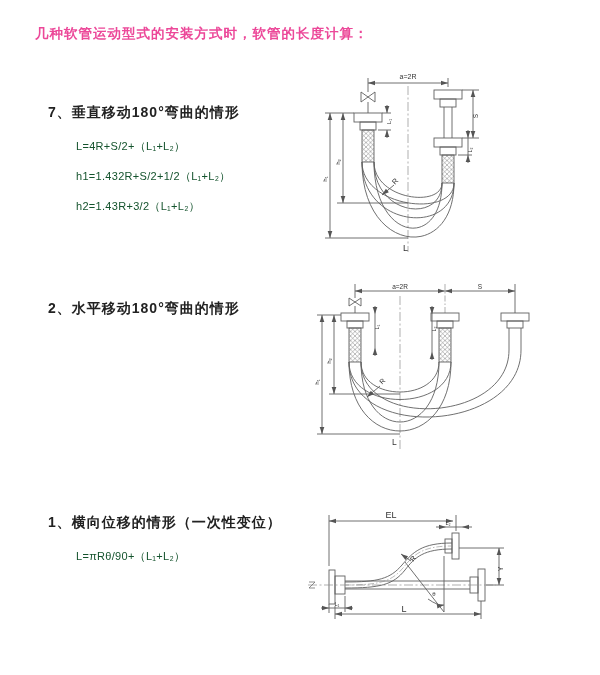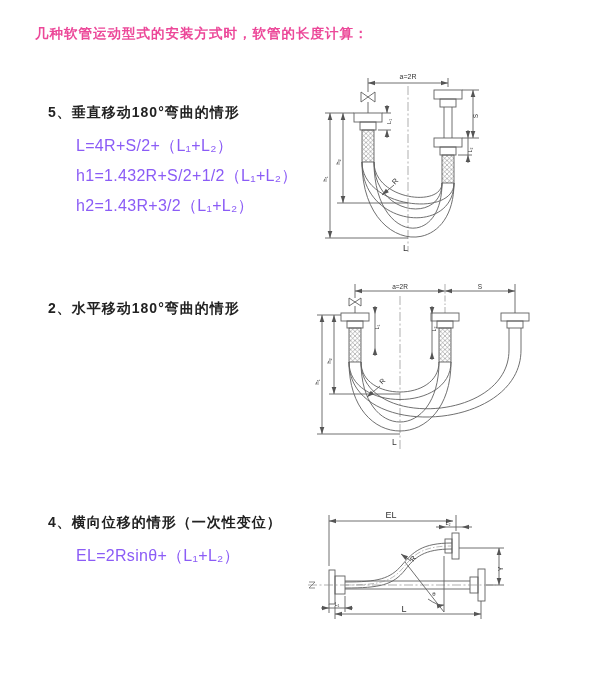--- a/index.html
+++ b/index.html
@@ -13,46 +13,46 @@
     position:absolute;left:35px;top:25px;
     font-size:13.5px;font-weight:bold;letter-spacing:1px;color:#ec4899;
   }
   .section{position:absolute;left:48px;}
   .section .heading{
     font-size:14px;font-weight:bold;letter-spacing:1px;color:#222;
     margin:0 0 9px 0;white-space:nowrap;
   }
   .section .formula{
     height:30px;display:flex;align-items:center;padding-left:28px;
-    font-size:16px;color:#8b5cf6;letter-spacing:.3px;white-space:nowrap;
+    font-size:11px;color:#14532d;letter-spacing:.3px;white-space:nowrap;
   }
   #sec1{top:104px;} #sec2{top:300px;text-align:right;} #sec3{top:514px;}
   .diag{position:absolute;}
   #d1{left:312px;top:66px;} #d2{left:310px;top:282px;} #d3{left:298px;top:498px;}
   svg text{font-family:"Liberation Sans","DejaVu Sans",sans-serif;fill:#333;stroke:none;}
 </style>
 </head>
 <body>
 
 <div class="page-title">几种软管运动型式的安装方式时，软管的长度计算：</div>
 
 <div class="section" id="sec1">
-  <div class="heading">5、垂直移动180°弯曲的情形</div>
+  <div class="heading">7、垂直移动180°弯曲的情形</div>
   <div class="formula">L=4R+S/2+（L₁+L₂）</div>
   <div class="formula">h1=1.432R+S/2+1/2（L₁+L₂）</div>
   <div class="formula">h2=1.43R+3/2（L₁+L₂）</div>
 </div>
 
 <div class="section" id="sec2">
   <div class="heading">2、水平移动180°弯曲的情形</div>
 </div>
 
 <div class="section" id="sec3">
-  <div class="heading">4、横向位移的情形（一次性变位）</div>
-  <div class="formula">EL=2Rsinθ+（L₁+L₂）</div>
+  <div class="heading">1、横向位移的情形（一次性变位）</div>
+  <div class="formula">L=πRθ/90+（L₁+L₂）</div>
 </div>
 
 <svg id="d1" class="diag" width="240" height="195" viewBox="0 0 240 195">
   <defs>
     <marker id="ar1" markerUnits="userSpaceOnUse" markerWidth="8" markerHeight="8" refX="7.6" refY="4" orient="auto-start-reverse">
       <path d="M0.6,1.7 L7.6,4 L0.6,6.3 z" fill="#555"></path>
     </marker>
     <pattern id="br1" width="4.5" height="4.5" patternUnits="userSpaceOnUse">
       <path d="M0,4.5 L4.5,0 M0,0 L4.5,4.5" stroke="#7a7a7a" stroke-width="0.5"></path>
     </pattern>

